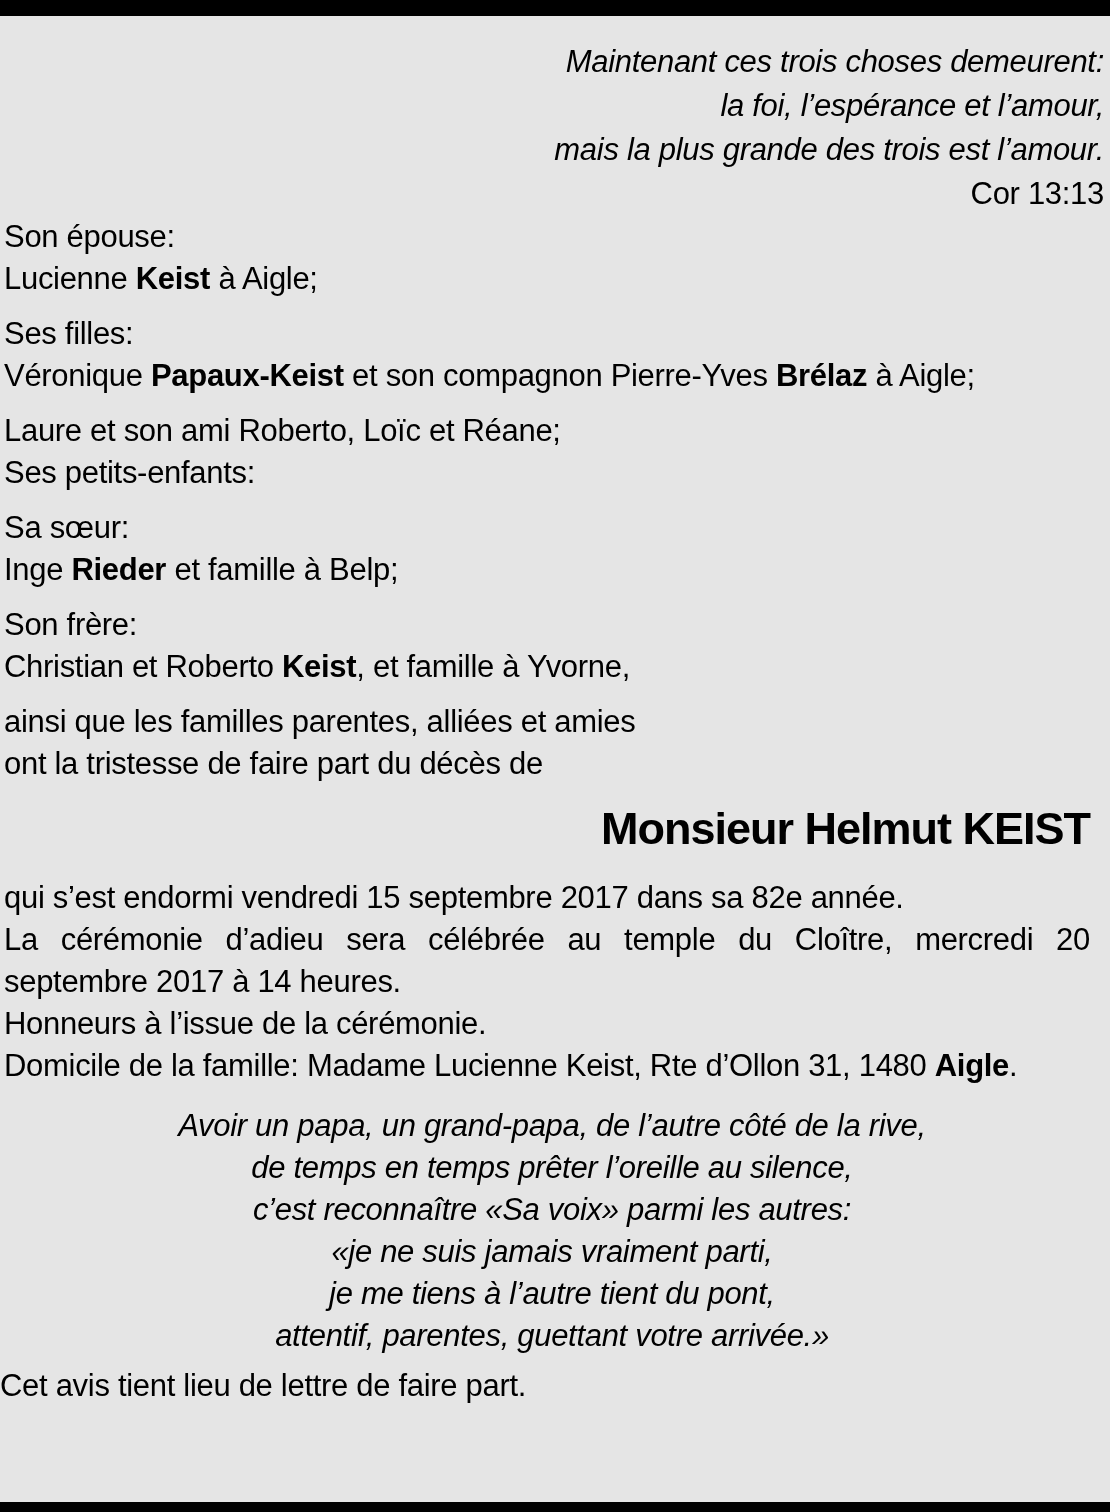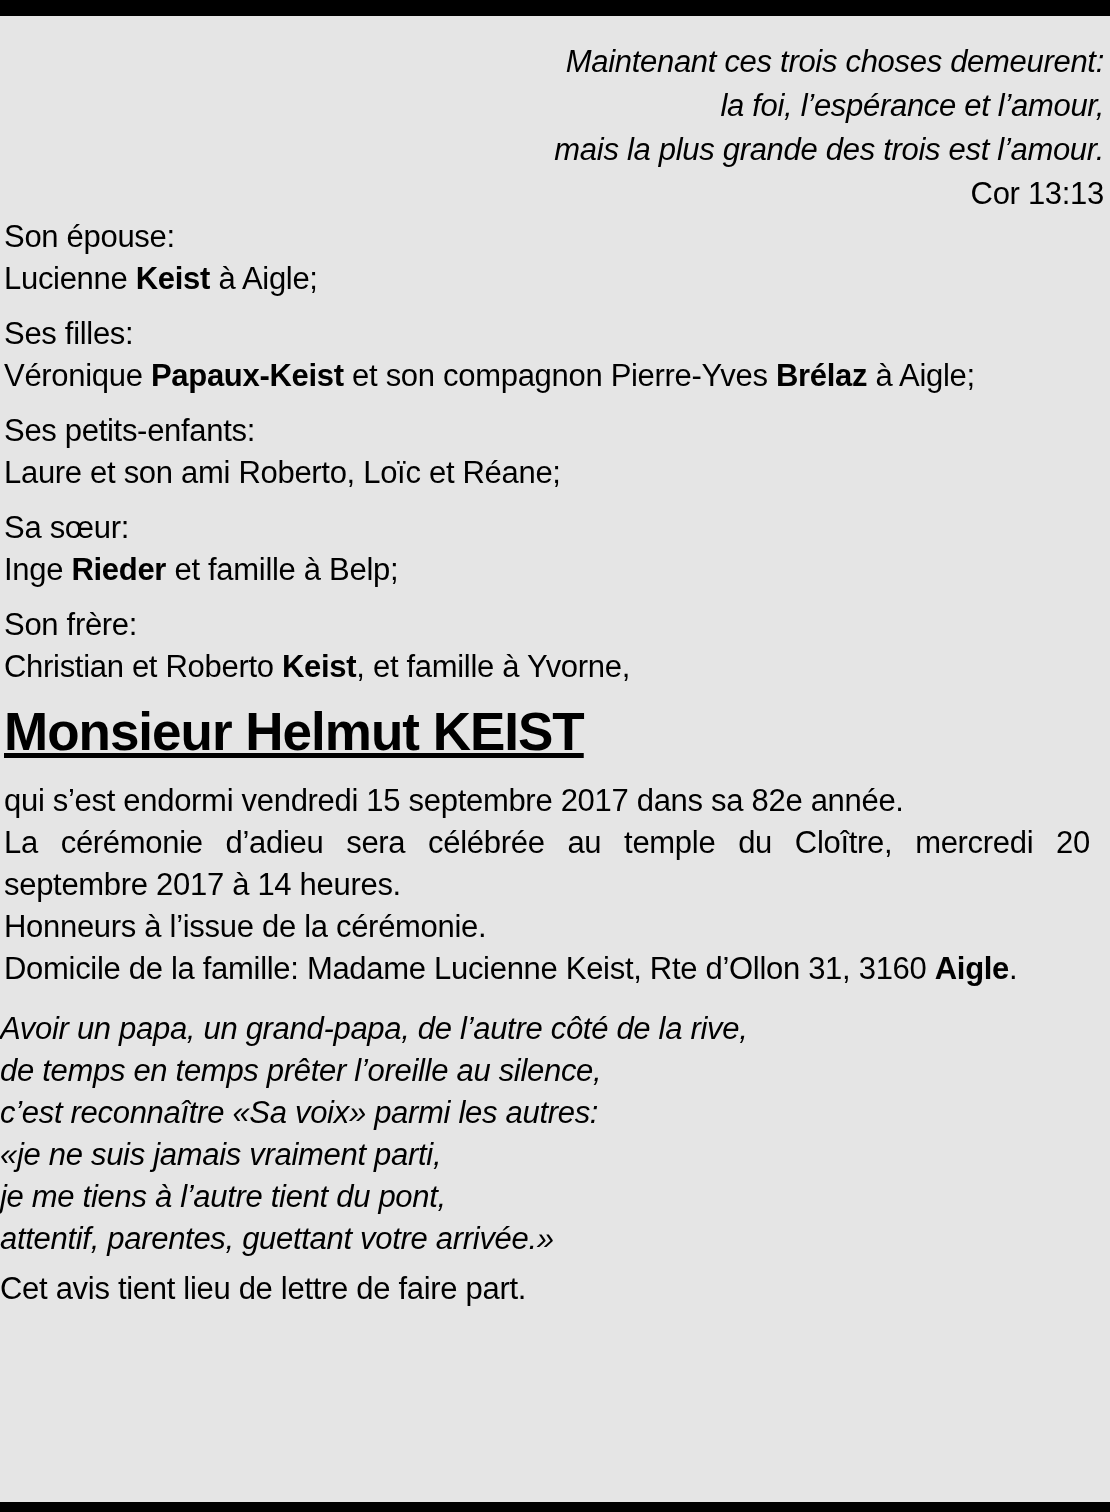--- a/index.html
+++ b/index.html
@@ -40,37 +40,36 @@
   }
   .italic { font-style: italic; }
   .content {
     padding-left: 4px;
     padding-right: 20px;
   }
   .line { white-space: nowrap; }
   .para { margin-bottom: 13px; }
   .para:last-child { margin-bottom: 0; }
   .title {
-    font-size: 53px;
+    font-size: 45px;
     line-height: 72px;
     font-weight: 700;
     letter-spacing: -1px;
-    text-align: left;
+    text-align: right;
     margin: 8px 0 12px 0;
-    text-decoration: underline;
   }
   .details p.justify {
     margin: 0;
     text-align: justify;
     white-space: normal;
   }
   .poem {
     margin-top: 18px;
     padding-right: 6px;
-    text-align: left;
+    text-align: center;
     font-style: italic;
   }
   .closing {
     margin-top: 8px;
     text-align: left;
   }
   b, .seg-b { font-weight: 700; }
 </style>
 </head>
 <body>
@@ -91,40 +90,44 @@
     <div class="family">
       <div class="para">
         <div class="line">Son épouse:</div>
         <div class="line"><span>Lucienne </span><span class="seg-b">Keist</span><span> à Aigle;</span></div>
       </div>
       <div class="para">
         <div class="line">Ses filles:</div>
         <div class="line"><span>Véronique </span><span class="seg-b">Papaux-Keist</span><span> et son compagnon Pierre-Yves </span><span class="seg-b">Brélaz</span><span> à Aigle;</span></div>
       </div>
       <div class="para">
+        <div class="line"><span>Laure et son ami Roberto, Loïc et Réane;</span></div>
         <div class="line">Ses petits-enfants:</div>
-        <div class="line"><span>Laure et son ami Roberto, Loïc et Réane;</span></div>
       </div>
       <div class="para">
         <div class="line">Sa sœur:</div>
         <div class="line"><span>Inge </span><span class="seg-b">Rieder</span><span> et famille à Belp;</span></div>
       </div>
       <div class="para">
         <div class="line">Son frère:</div>
         <div class="line"><span>Christian et Roberto </span><span class="seg-b">Keist</span><span>, et famille à Yvorne,</span></div>
       </div>
+      <div class="para">
+        <div class="line">ainsi que les familles parentes, alliées et amies</div>
+        <div class="line">ont la tristesse de faire part du décès de</div>
+      </div>
     </div>
 
     <h1 class="title">Monsieur Helmut KEIST</h1>
 
     <div class="details">
       <div class="line"><span>qui s’est endormi vendredi 15 septembre 2017 dans sa 82e année.</span></div>
       <p class="justify"><span>La cérémonie d’adieu sera célébrée au temple du Cloître, mercredi 20 septembre 2017 à 14 heures.</span></p>
       <div class="line"><span>Honneurs à l’issue de la cérémonie.</span></div>
-      <div class="line"><span>Domicile de la famille: Madame Lucienne Keist, Rte d’Ollon 31, 3160 </span><span class="seg-b">Aigle</span><span>.</span></div>
+      <div class="line"><span>Domicile de la famille: Madame Lucienne Keist, Rte d’Ollon 31, 1480 </span><span class="seg-b">Aigle</span><span>.</span></div>
     </div>
 
   </div>
 
   <div class="poem">
     <div class="line">Avoir un papa, un grand-papa, de l’autre côté de la rive,</div>
     <div class="line">de temps en temps prêter l’oreille au silence,</div>
     <div class="line">c’est reconnaître «Sa voix» parmi les autres:</div>
     <div class="line">«je ne suis jamais vraiment parti,</div>
     <div class="line">je me tiens à l’autre tient du pont,</div>

